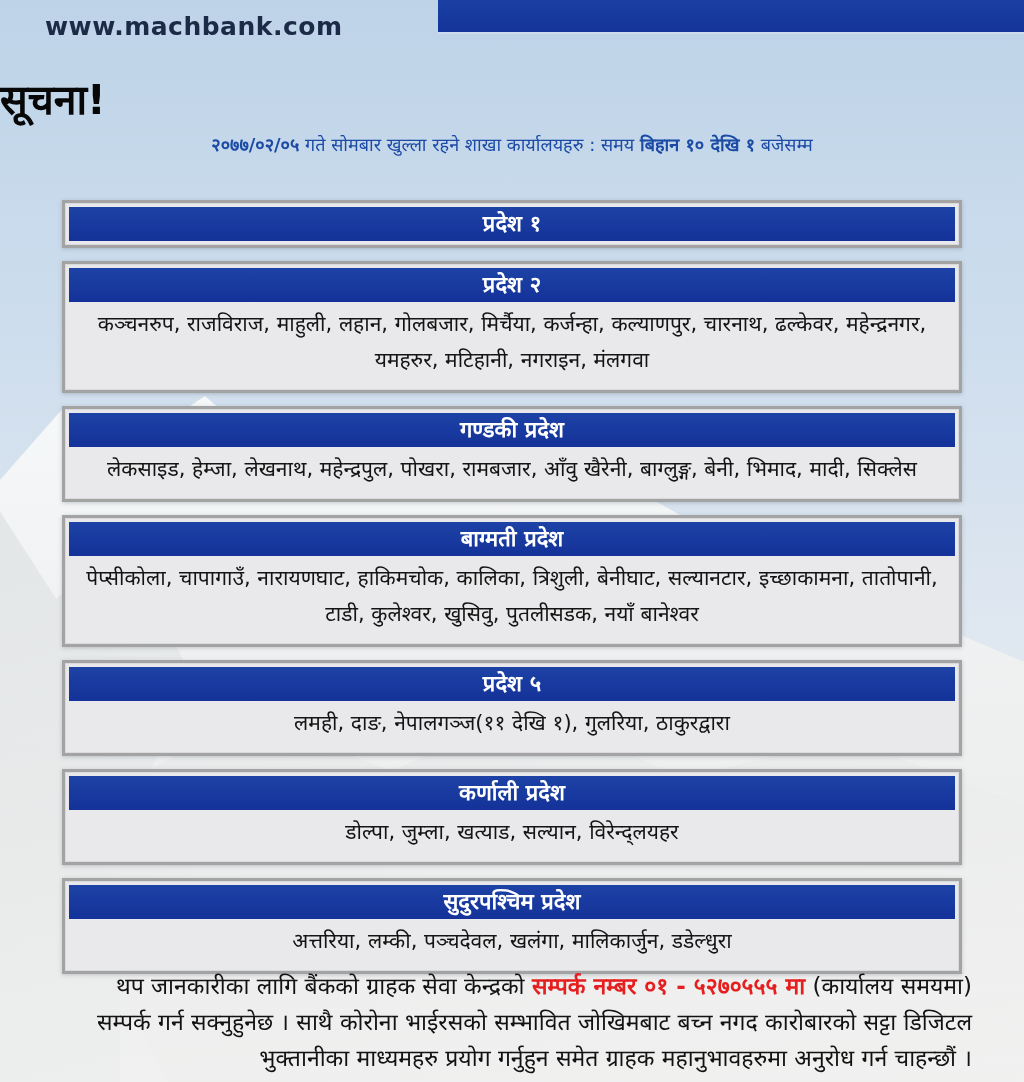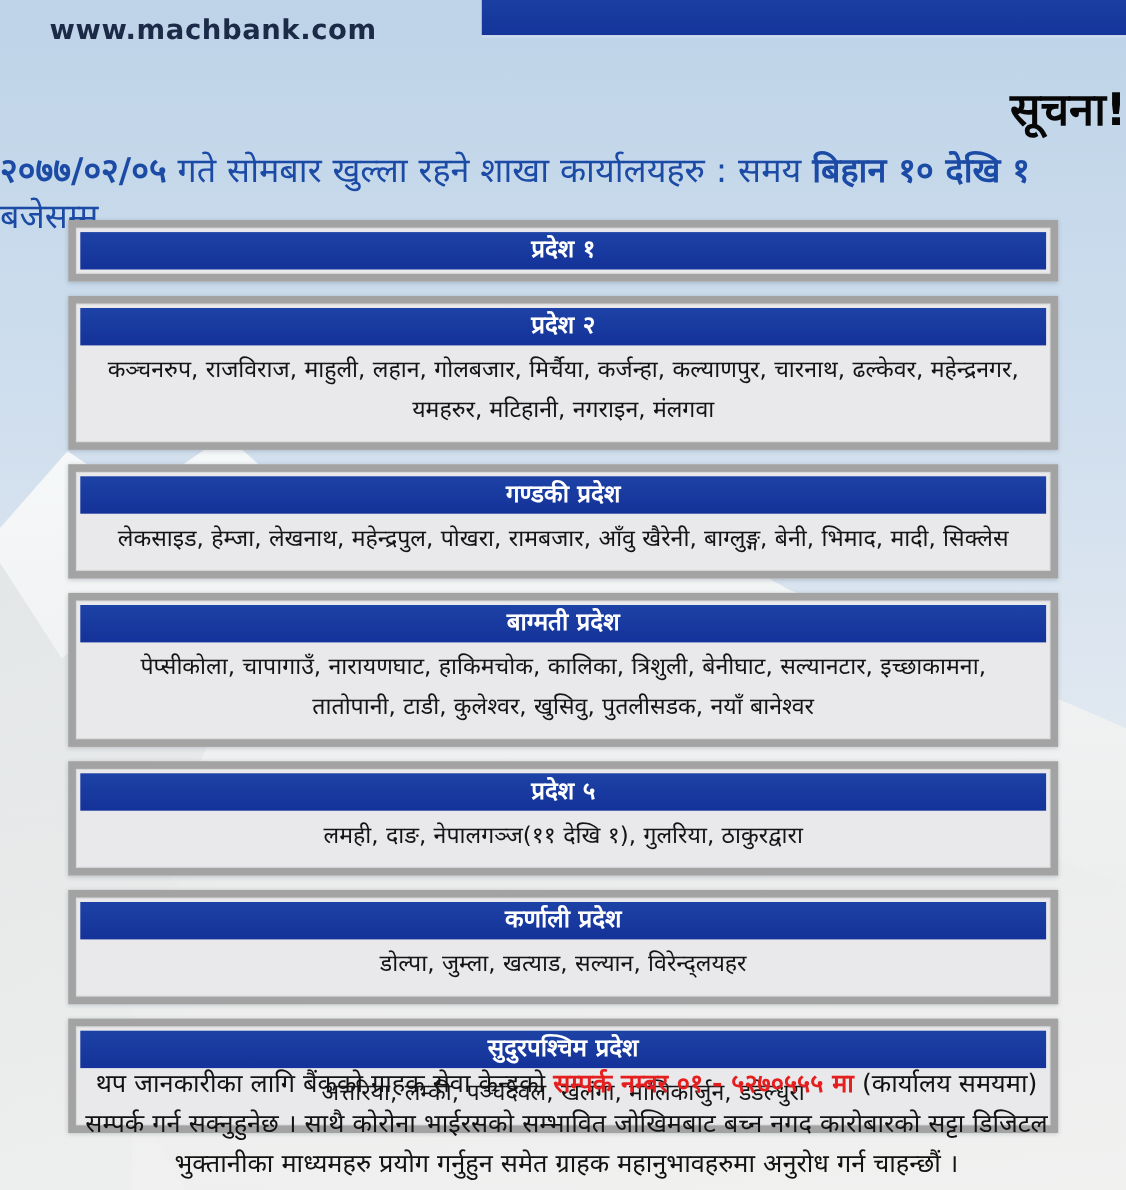--- a/index.html
+++ b/index.html
@@ -37,33 +37,34 @@
     font-size: 25px; font-weight: 600; letter-spacing: 0.5px;
     color: #1b2a46;
   }
   .top-right-bar {
     position: absolute; left: 438px; top: 0; right: 0; height: 34px;
     background: linear-gradient(180deg, #1a3fa3 0%, #14349a 100%);
     border-bottom: 2px solid #cfdcef;
   }
   .title {
     position: absolute; left: 0; top: 70px; width: 1024px;
-    text-align: right;
+    text-align: left;
     font-size: 41px; font-weight: bold; color: #070707;
   }
   .date-line {
     position: absolute; left: 0; top: 132px; width: 1024px;
-    font-size: 31px; color: #1c4ba6;
+    text-align: center;
+    font-size: 18px; color: #1c4ba6;
   }
   .date-line .b { font-weight: bold; }
   
   .sections { position: absolute; left: 62px; top: 200px; width: 900px; }
   .province {
     background: #e9e9eb;
-    border: 7px solid #a3a3a3;
+    border: 3px solid #a3a3a3;
     box-shadow: 0 1px 4px rgba(60,70,90,0.25), inset 0 0 0 1px #d8dadc;
     padding: 4px;
     margin-bottom: 13px;
   }
   .province-header {
     background: linear-gradient(180deg, #1d42a6 0%, #143299 100%);
     color: #ffffff;
     text-align: center;
     font-size: 22px; font-weight: bold;
     height: 34px; line-height: 34px;
@@ -72,21 +73,21 @@
     text-align: center;
     font-size: 21px; color: #141414;
     line-height: 36px;
     padding: 4px 14px 8px 14px;
   }
   
   .footer {
     position: absolute; left: 58px; top: 968px; width: 914px;
     font-size: 23px; color: #121212;
     line-height: 36px;
-    text-align: center;
+    text-align: right;
   }
   .footer .red { color: #e51f1f; font-weight: bold; }
 </style>
 </head>
 <body>
 
 <div class="mountain-back"></div>
 <div class="mountain-shade1"></div>
 <div class="mountain-shade2"></div>
 

